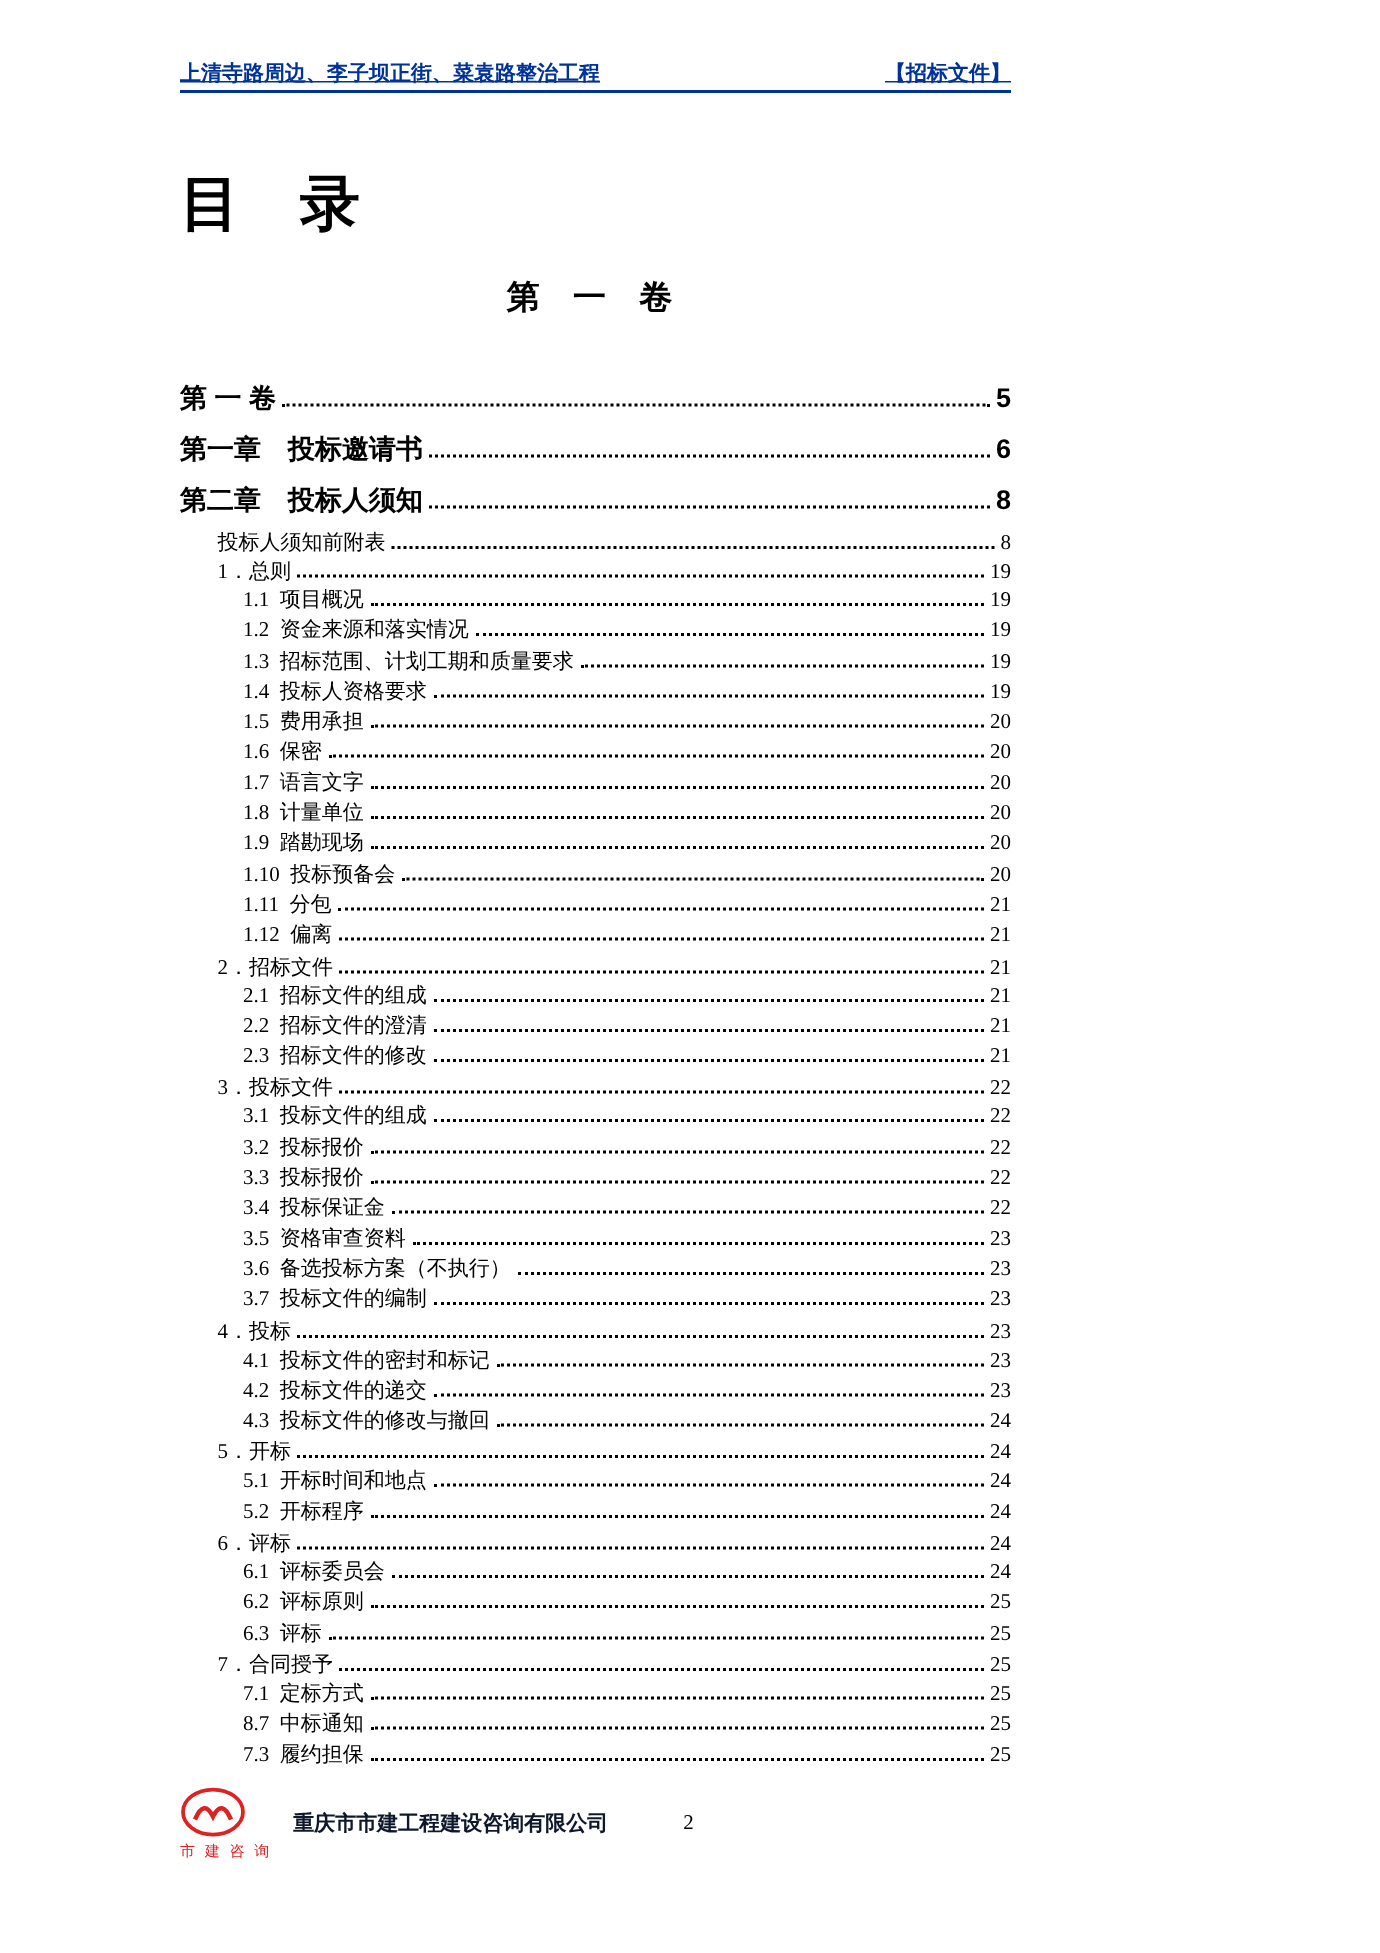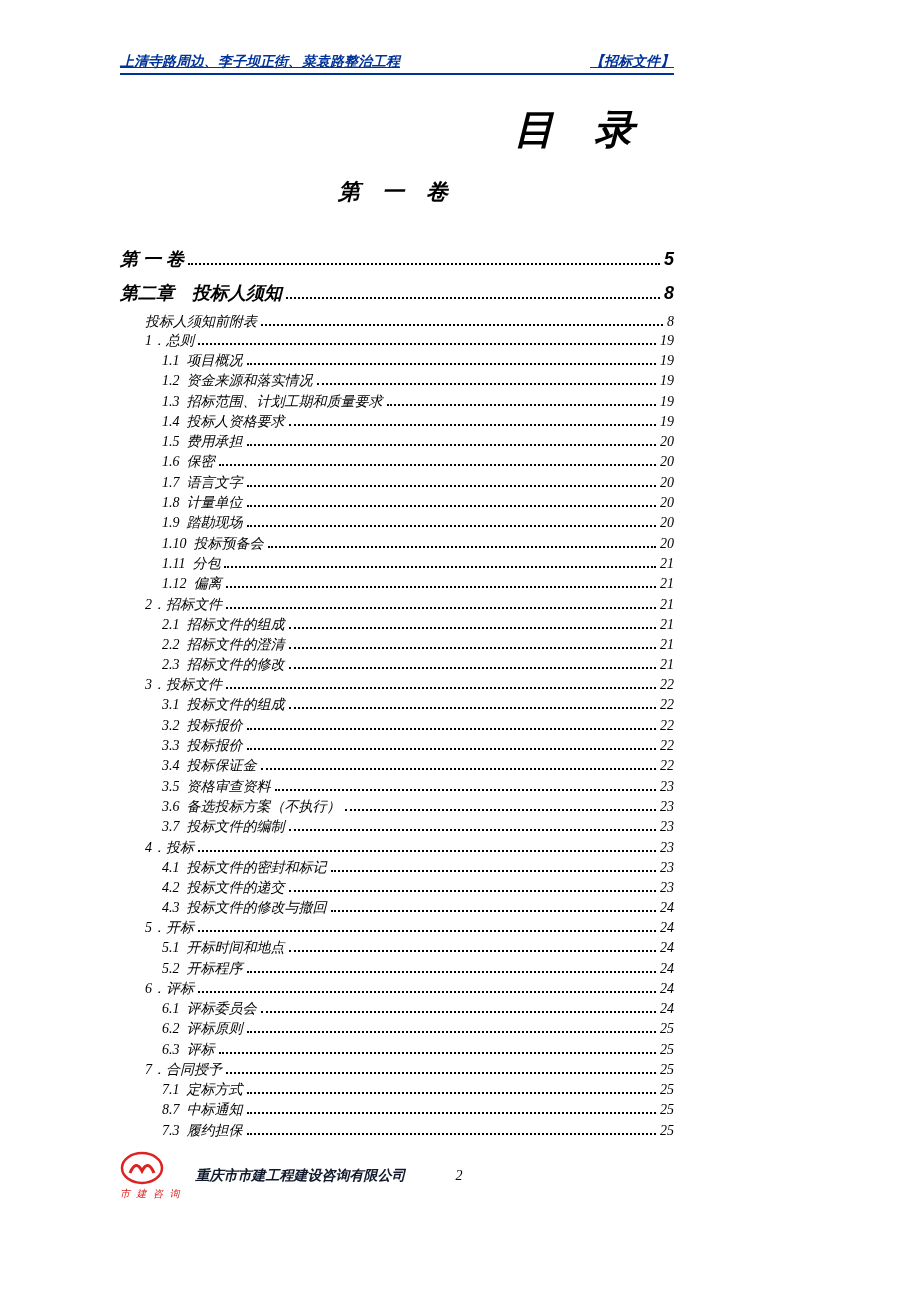--- a/index.html
+++ b/index.html
@@ -4,24 +4,23 @@
 <style>
   body {
     margin: 0;
     padding: 0;
     background: #fff;
     font-family: "SimSun", "宋体", serif;
     color: #000;
     width: 920px;
   }
   .page {
-    padding: 53px 110px 20px 120px;
+    padding: 40px 110px 20px 120px;
     box-sizing: border-box;
     width: 784px;
-    font-style: italic;
   }
   .header-bar {
     display: flex;
     justify-content: space-between;
     align-items: flex-end;
     border-bottom: 2px solid #003399;
     padding-bottom: 2px;
     margin-bottom: 20px;
   }
   .header-left {
@@ -30,25 +29,25 @@
     font-weight: bold;
     text-decoration: underline;
   }
   .header-right {
     color: #003399;
     font-size: 14px;
     font-weight: bold;
     text-decoration: underline;
   }
   .title {
-    text-align: right;
+    text-align: left;
     font-size: 40px;
     font-weight: bold;
     letter-spacing: 40px;
-    margin: 27px 0 20px 0;
+    margin: 46px 0 20px 0;
     font-family: "SimHei","黑体",sans-serif;
   }
   .subtitle {
     text-align: center;
     font-size: 22px;
     font-weight: bold;
     letter-spacing: 8px;
     margin-bottom: 40px;
     font-family: "SimHei","黑体",sans-serif;
   }
@@ -139,20 +138,26 @@
   </div>
 
   <div class="title">目录</div>
   <div class="subtitle">第 一 卷</div>
 
   <div id="toc-container">
       <div class="toc-l1">
         <span class="toc-num">第 一 卷</span>
         <span class="dots-l1"></span>
         <span class="toc-page">5</span>
+      </div>
+      <div class="toc-l1">
+        <span class="toc-num">第一章　</span>
+        <span class="toc-label">投标邀请书</span>
+        <span class="dots-l1"></span>
+        <span class="toc-page">6</span>
       </div>
       <div class="toc-l1">
         <span class="toc-num">第二章　</span>
         <span class="toc-label">投标人须知</span>
         <span class="dots-l1"></span>
         <span class="toc-page">8</span>
       </div>
       <div class="toc-l2">
         <span class="toc-num"></span>
         <span class="toc-label">投标人须知前附表 </span>

